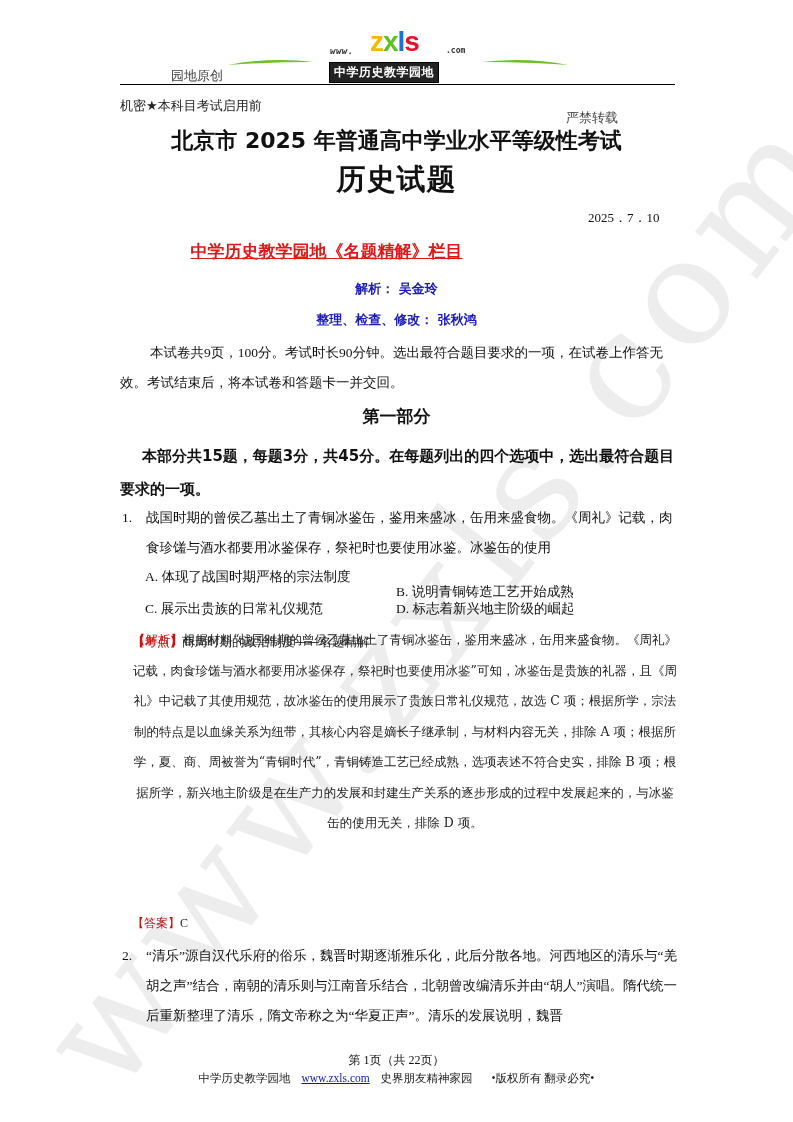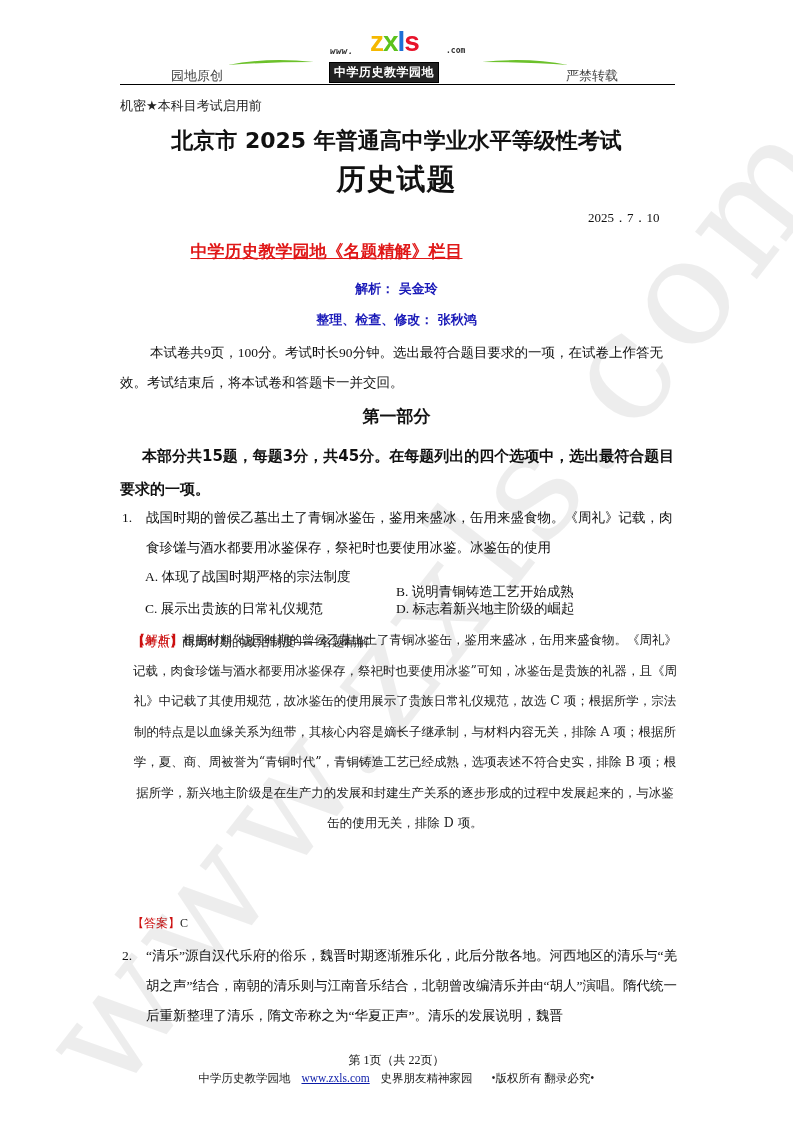--- a/index.html
+++ b/index.html
@@ -9,21 +9,21 @@
     color: #111;
   }
   .abs { position: absolute; }
 
   
   .hdr-left, .hdr-right {
     font-family: Liberation Sans, sans-serif;
     font-size: 13px; color: #404040; top: 67px;
   }
   .hdr-left { left: 171px; }
-  .hdr-right { left: 566px; }
+  .hdr-right { left: 566px; margin-top: 42px; }
   .hdr-line { left: 120px; top: 84px; width: 555px; height: 1px; background: #000; }
   .logo-wrap { left: 312px; top: 24px; width: 170px; height: 60px; }
   .logo-www { position: absolute; left: 18px; top: 22px; font-family: "DejaVu Sans Mono", monospace; font-size: 9px; font-weight: bold; color: #333; letter-spacing: 0.5px; font-style: italic; }
   .logo-com { position: absolute; left: 134px; top: 22px; font-family: "DejaVu Sans Mono", monospace; font-size: 8px; font-weight: bold; color: #333; }
   .logo-letters { position: absolute; left: 58px; top: 2px; font-family: Liberation Sans, sans-serif; font-weight: bold; font-size: 28px; letter-spacing: -1px; }
   .logo-badge {
     position: absolute; left: 17px; top: 38px; background: #222; color: #fff;
     font-family: "DejaVu Sans", sans-serif; font-size: 12px; font-weight: bold;
     padding: 1px 4px; letter-spacing: 0.5px; border: 1px solid #000;
   }

